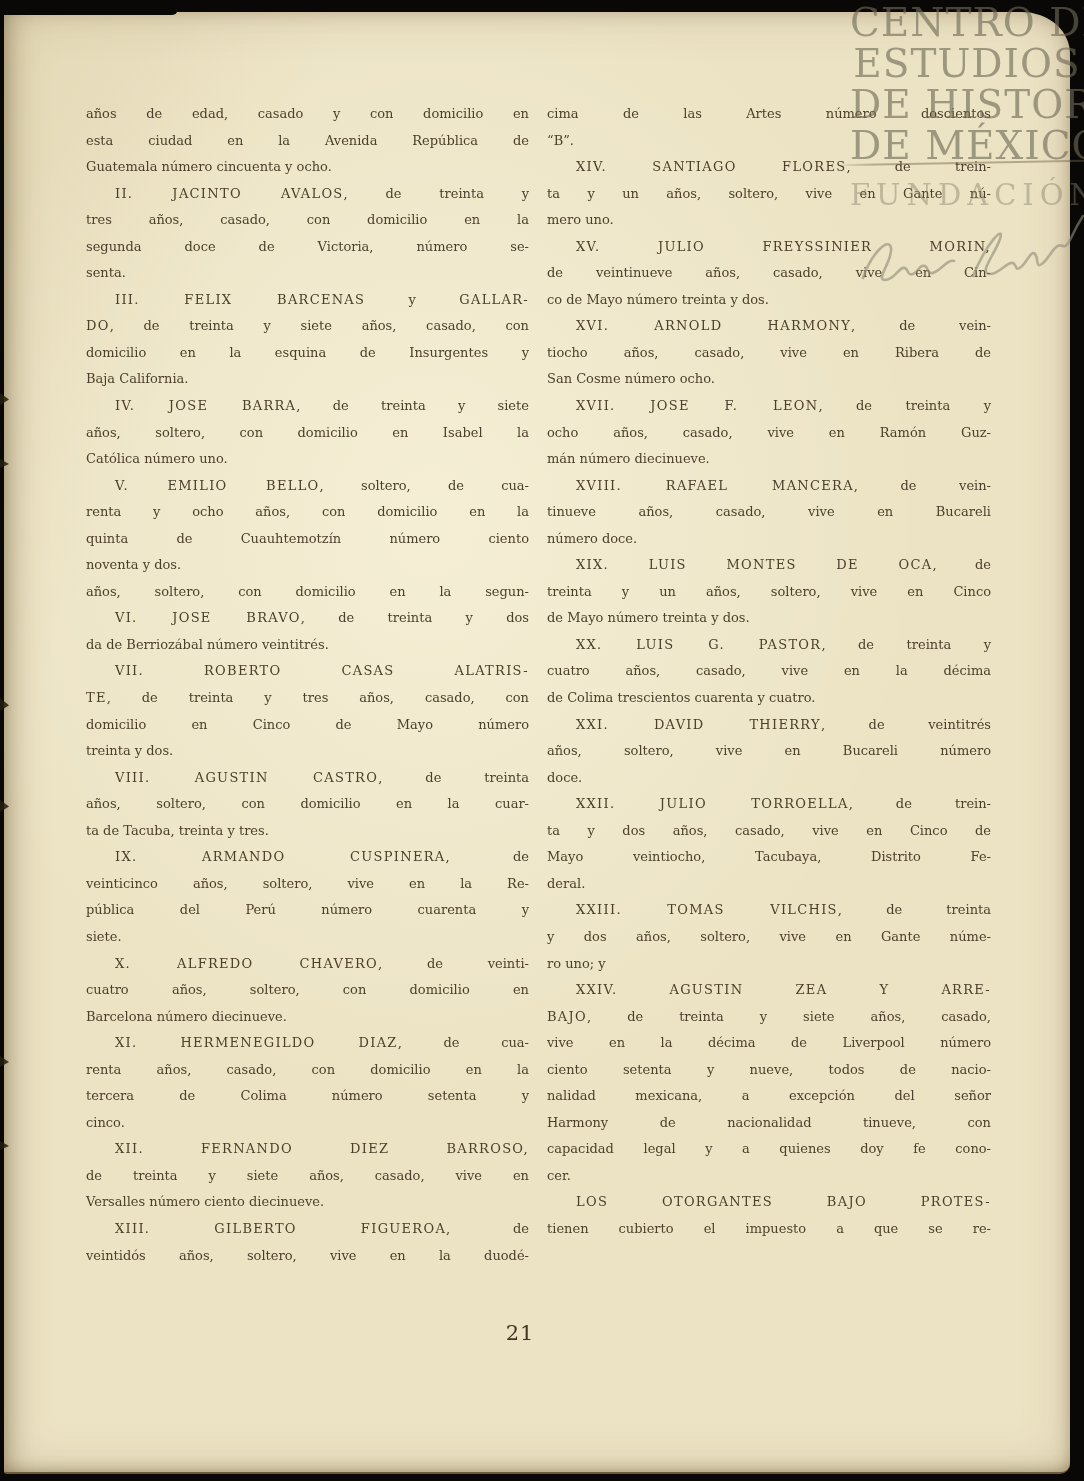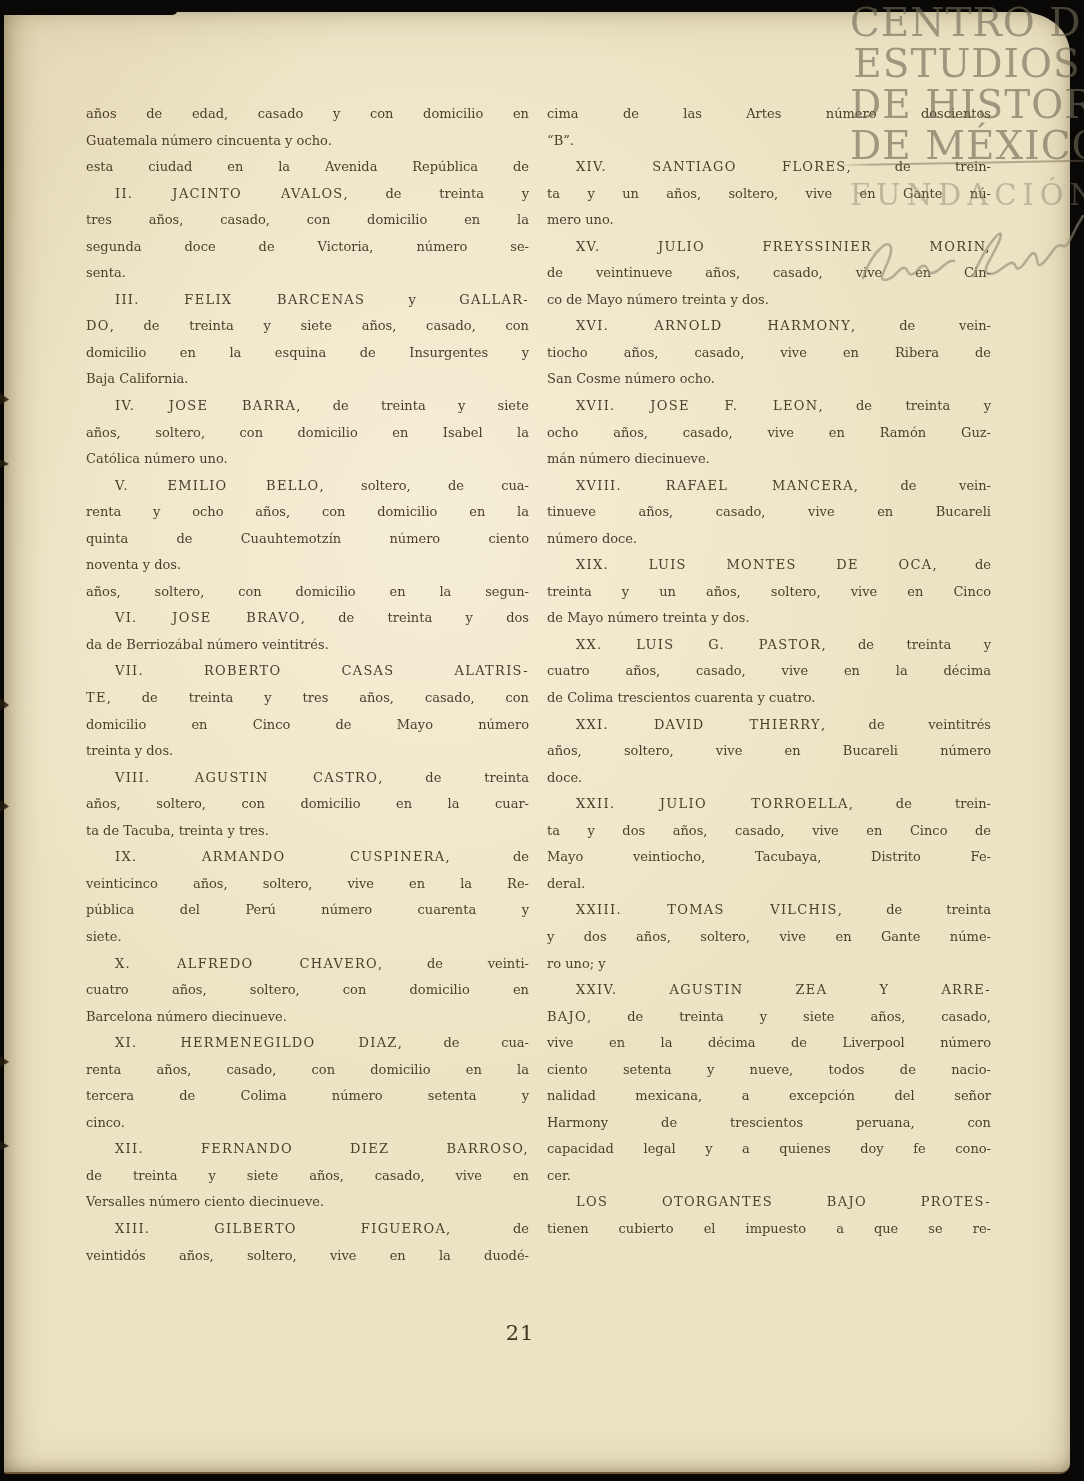--- a/index.html
+++ b/index.html
@@ -87,22 +87,22 @@
 
 <svg class="signature" width="229" height="92" viewBox="0 0 229 92" aria-label="Carlos Slim">
   <g fill="none" stroke="#8f8a77" stroke-width="2.6" stroke-linecap="round" opacity="0.6">
     <path d="M8 66 C16 42 34 24 36 36 C38 48 20 68 30 68 C40 68 44 54 50 56 C54 58 52 64 58 62 C64 60 64 52 70 54 C74 56 72 64 80 60 C88 56 93 47 99 49"></path>
     <path d="M118 64 C132 30 150 12 145 27 C140 42 124 60 134 62 C144 63 152 49 158 51 C162 53 160 60 166 55 C172 50 176 38 180 42 C184 46 180 58 188 51 C196 44 200 30 208 34 C212 36 215 28 222 14 L228 4"></path>
   </g>
 </svg>
 
 <div class="col col-left">
     <div class="line"><span class="seg-plain">años de edad, casado y con domicilio en</span></div>
+    <div class="line"><span class="seg-plain">esta ciudad en la Avenida República de</span></div>
     <div class="line end"><span class="seg-plain">Guatemala número cincuenta y ocho.</span></div>
-    <div class="line"><span class="seg-plain">esta ciudad en la Avenida República de</span></div>
     <div class="line indent"><span class="seg-name">II. JACINTO AVALOS</span><span class="seg-plain">, de treinta y</span></div>
     <div class="line"><span class="seg-plain">tres años, casado, con domicilio en la</span></div>
     <div class="line"><span class="seg-plain">segunda doce de Victoria, número se-</span></div>
     <div class="line end"><span class="seg-plain">senta.</span></div>
     <div class="line indent"><span class="seg-name">III. FELIX BARCENAS</span><span class="seg-plain"> y </span><span class="seg-name">GALLAR-</span></div>
     <div class="line"><span class="seg-name">DO</span><span class="seg-plain">, de treinta y siete años, casado, con</span></div>
     <div class="line"><span class="seg-plain">domicilio en la esquina de Insurgentes y</span></div>
     <div class="line end"><span class="seg-plain">Baja California.</span></div>
     <div class="line indent"><span class="seg-name">IV. JOSE BARRA</span><span class="seg-plain">, de treinta y siete</span></div>
     <div class="line"><span class="seg-plain">años, soltero, con domicilio en Isabel la</span></div>
@@ -170,20 +170,20 @@
     <div class="line"><span class="seg-plain">Mayo veintiocho, Tacubaya, Distrito Fe-</span></div>
     <div class="line end"><span class="seg-plain">deral.</span></div>
     <div class="line indent"><span class="seg-name">XXIII. TOMAS VILCHIS</span><span class="seg-plain">, de treinta</span></div>
     <div class="line"><span class="seg-plain">y dos años, soltero, vive en Gante núme-</span></div>
     <div class="line end"><span class="seg-plain">ro uno; y</span></div>
     <div class="line indent"><span class="seg-name">XXIV. AGUSTIN ZEA Y ARRE-</span></div>
     <div class="line"><span class="seg-name">BAJO</span><span class="seg-plain">, de treinta y siete años, casado,</span></div>
     <div class="line"><span class="seg-plain">vive en la décima de Liverpool número</span></div>
     <div class="line"><span class="seg-plain">ciento setenta y nueve, todos de nacio-</span></div>
     <div class="line"><span class="seg-plain">nalidad mexicana, a excepción del señor</span></div>
-    <div class="line"><span class="seg-plain">Harmony de trescientos peruana, con</span></div>
+    <div class="line"><span class="seg-plain">Harmony de nacionalidad tinueve, con</span></div>
     <div class="line"><span class="seg-plain">capacidad legal y a quienes doy fe cono-</span></div>
     <div class="line end"><span class="seg-plain">cer.</span></div>
     <div class="line indent"><span class="seg-name">LOS OTORGANTES BAJO PROTES-</span></div>
     <div class="line"><span class="seg-plain">tienen cubierto el impuesto a que se re-</span></div>
   </div>
 
 <div class="pagenum">21</div>
 
 </body></html>

